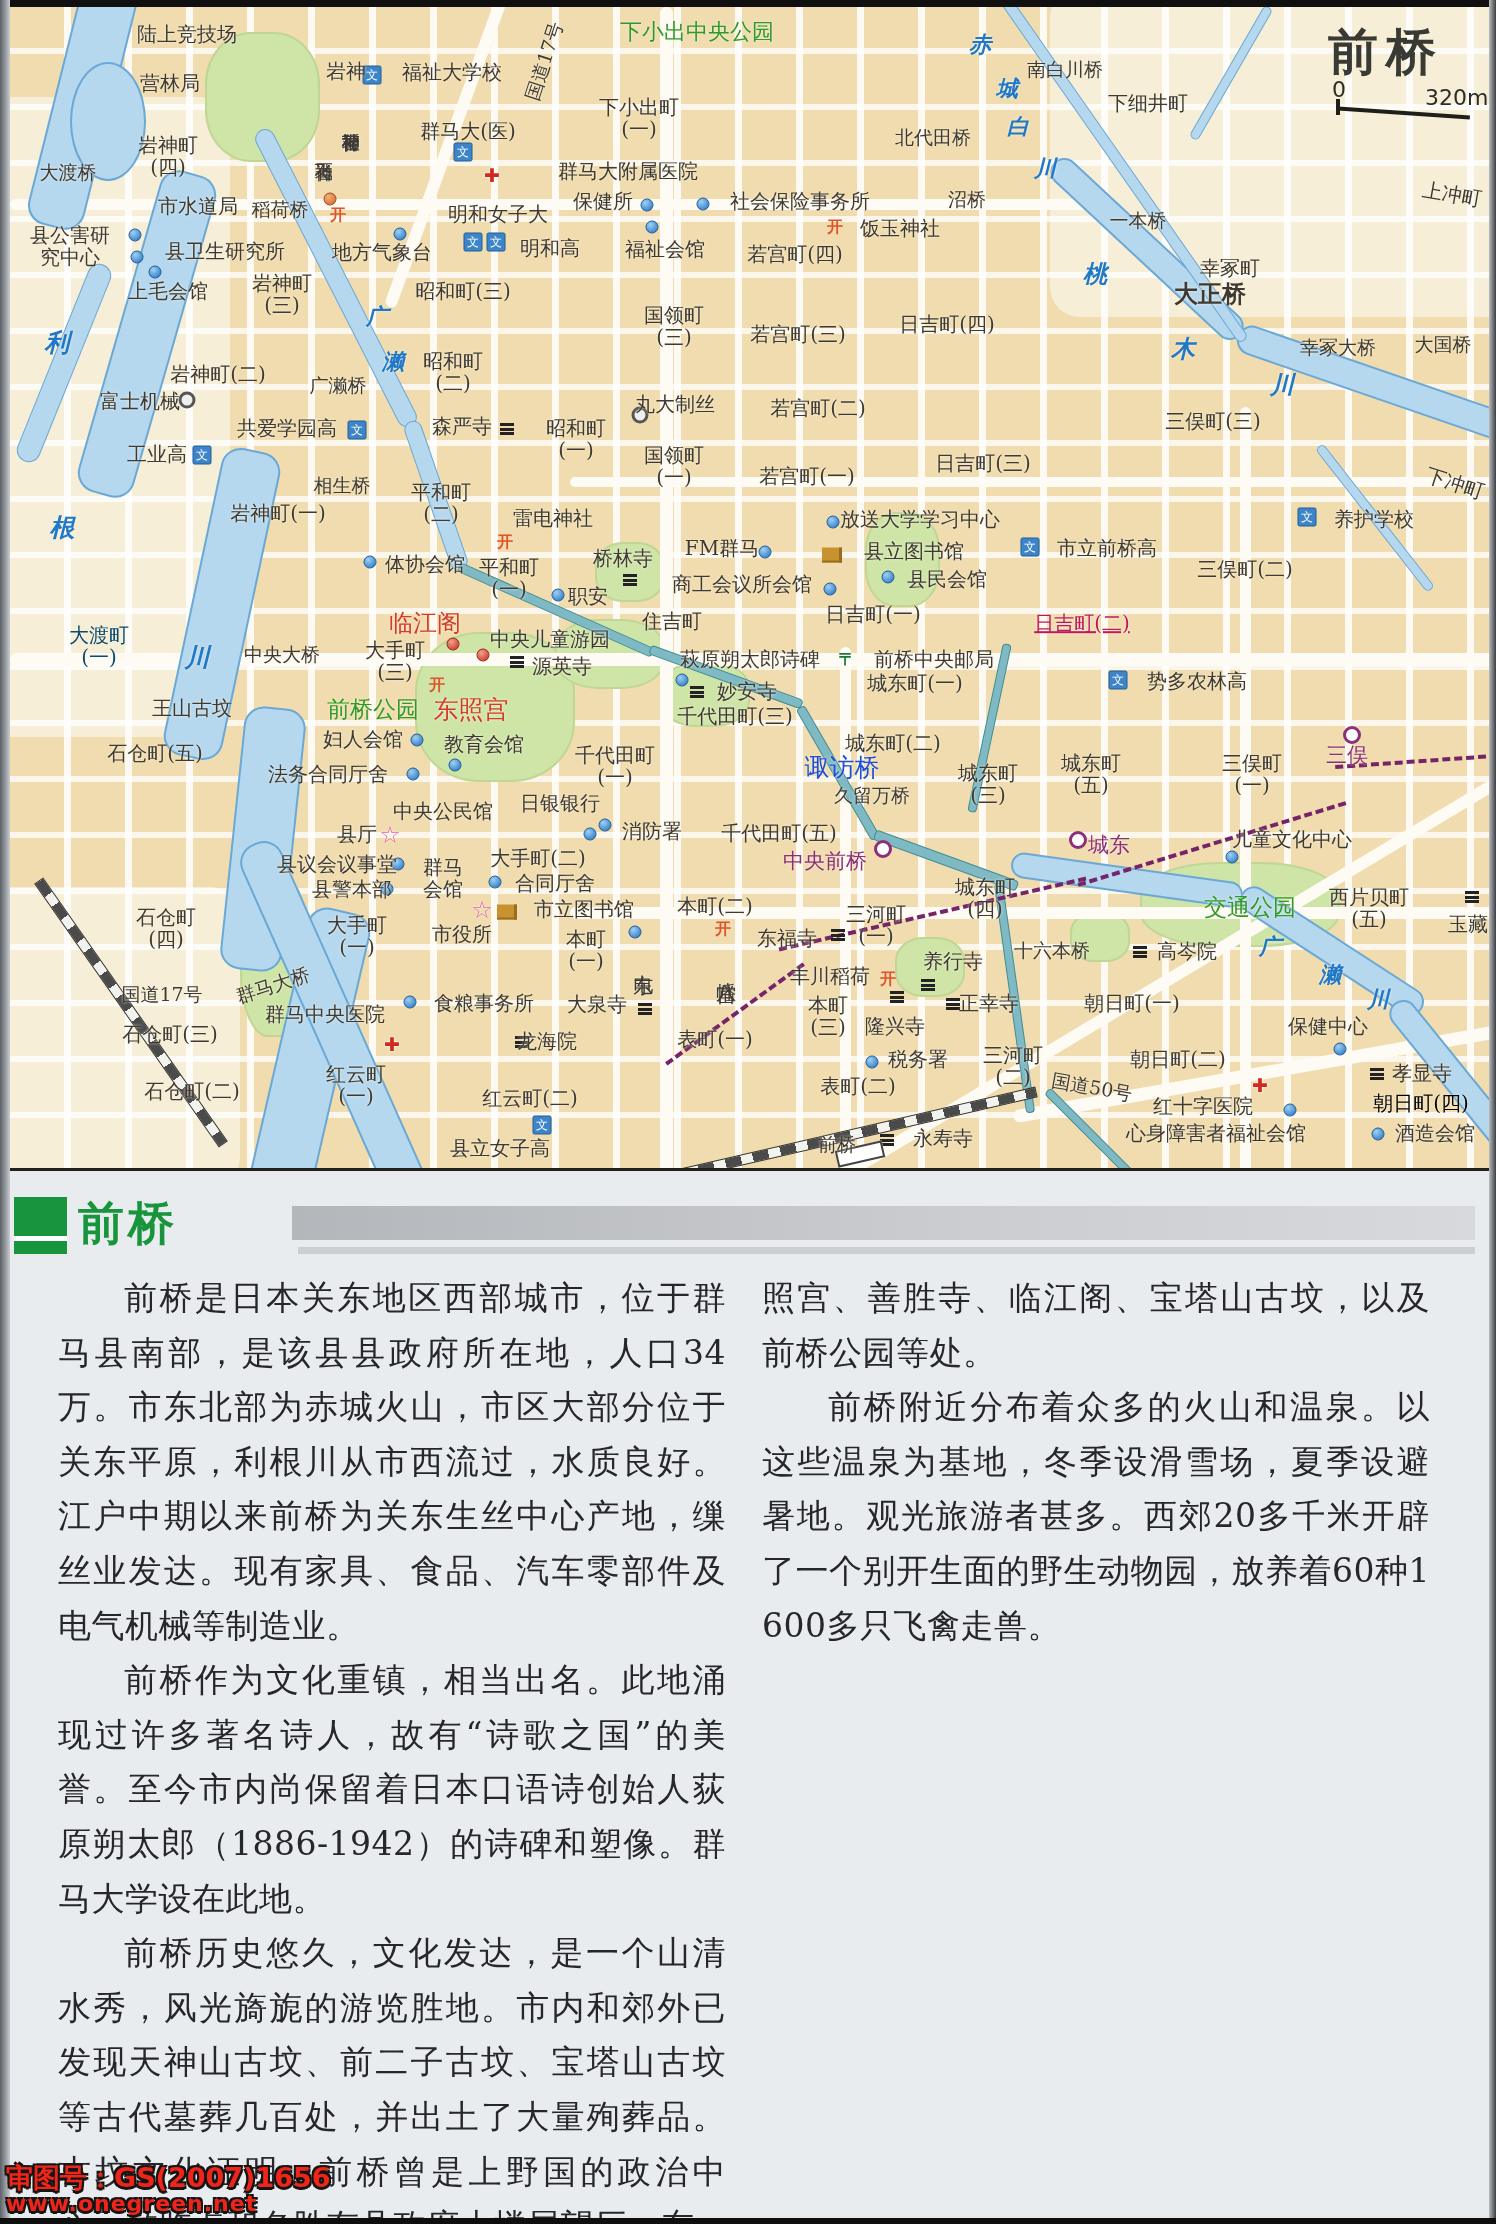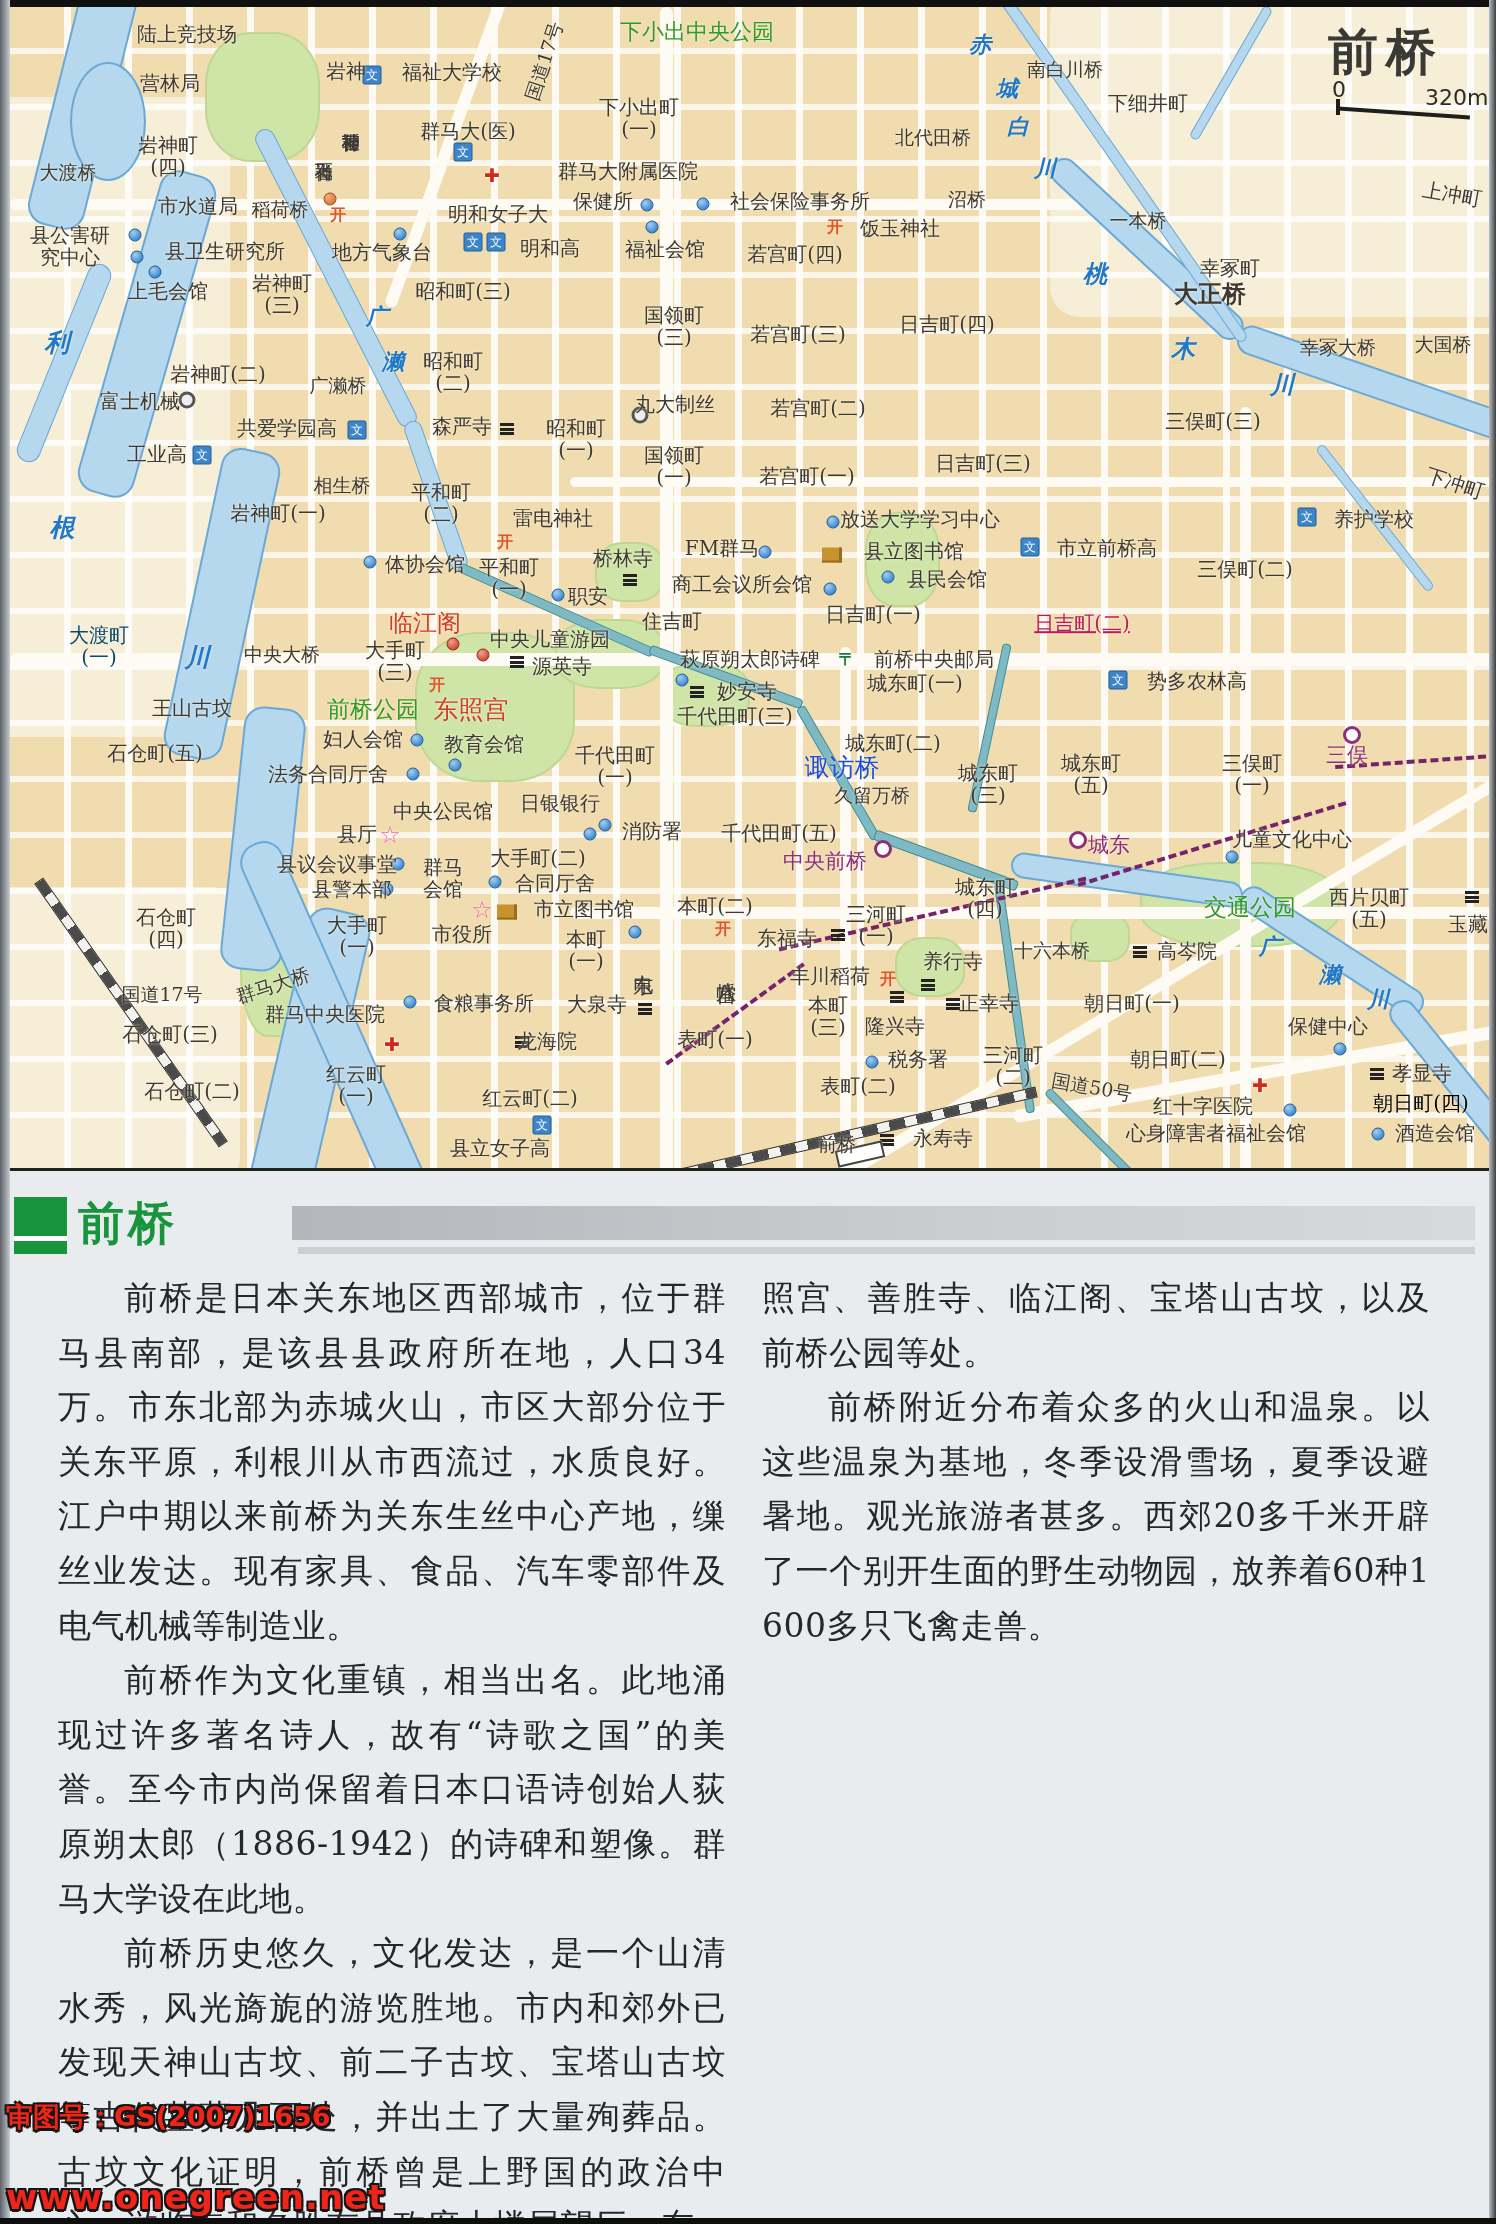--- a/index.html
+++ b/index.html
@@ -66,21 +66,21 @@
   .hbar2{position:absolute;left:288px;top:76px;right:14px;height:7px;background:#cbced2;}
   .cols{position:absolute;left:48px;right:30px;top:100px;bottom:0;display:flex;gap:36px;}
   .col{width:668px;}
   .col p{margin:0;text-indent:2em;font-size:33px;line-height:54.6px;color:#26262b;text-align:justify;
          font-family:"DejaVu Serif",serif;letter-spacing:.5px;}
   .col p.noind{text-indent:0;}
   .wm{position:absolute;left:6px;bottom:8px;z-index:70;color:#ef2519;font-weight:bold;line-height:1.08;
       font-family:"DejaVu Sans",sans-serif;
       text-shadow:-2px -2px 0 #151515,2px -2px 0 #151515,-2px 2px 0 #151515,2px 2px 0 #151515,0 3px 0 #151515;}
   .wm .l1{font-size:27px;}
-  .wm .l2{font-size:34px;letter-spacing:1px;margin-top:48px;}
+  .wm .l2{font-size:22px;letter-spacing:1px;}
 </style>
 </head>
 <body>
 
 <div class="page">
 
   <div class="map">
 
     <div class="cream" style="left:-30px;top:90px;width:250px;height:640px;"></div>
     <div class="cream" style="left:1040px;top:-20px;width:470px;height:330px;"></div>

